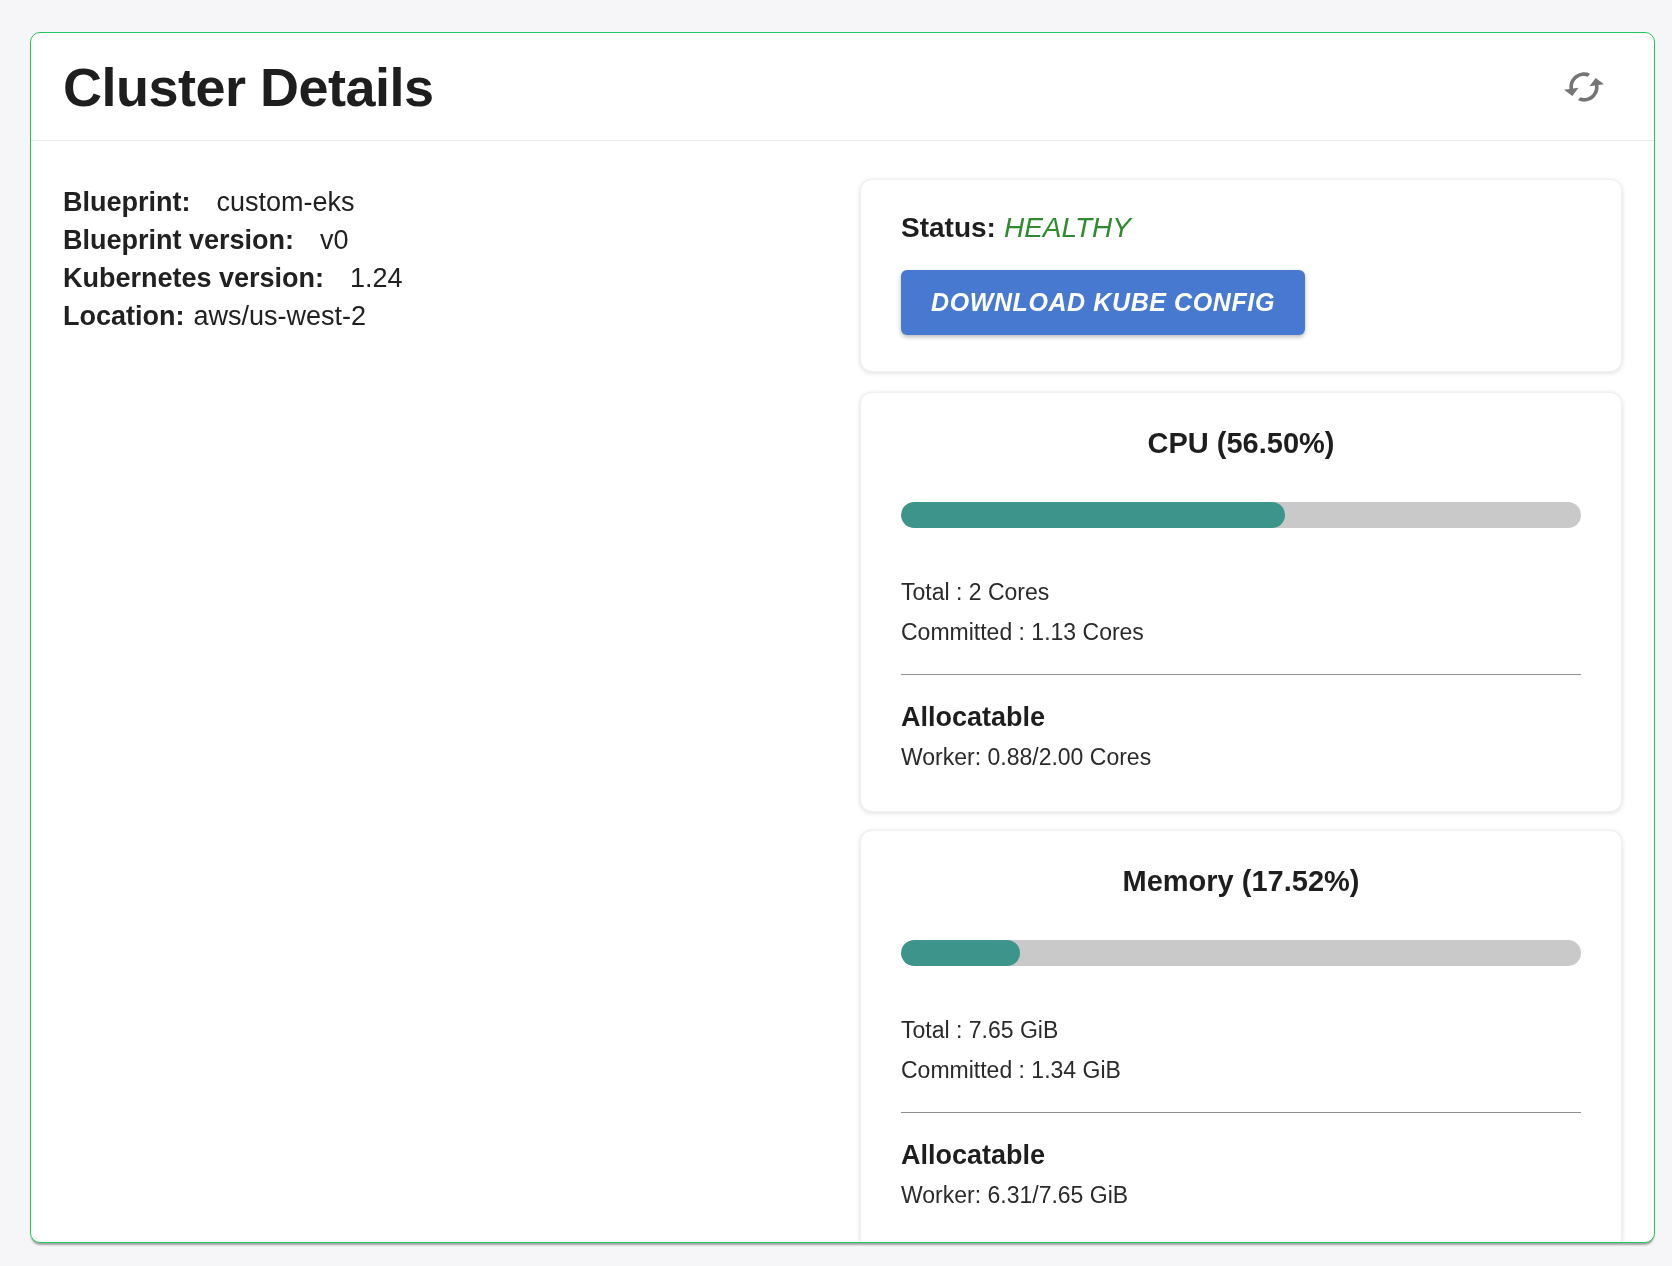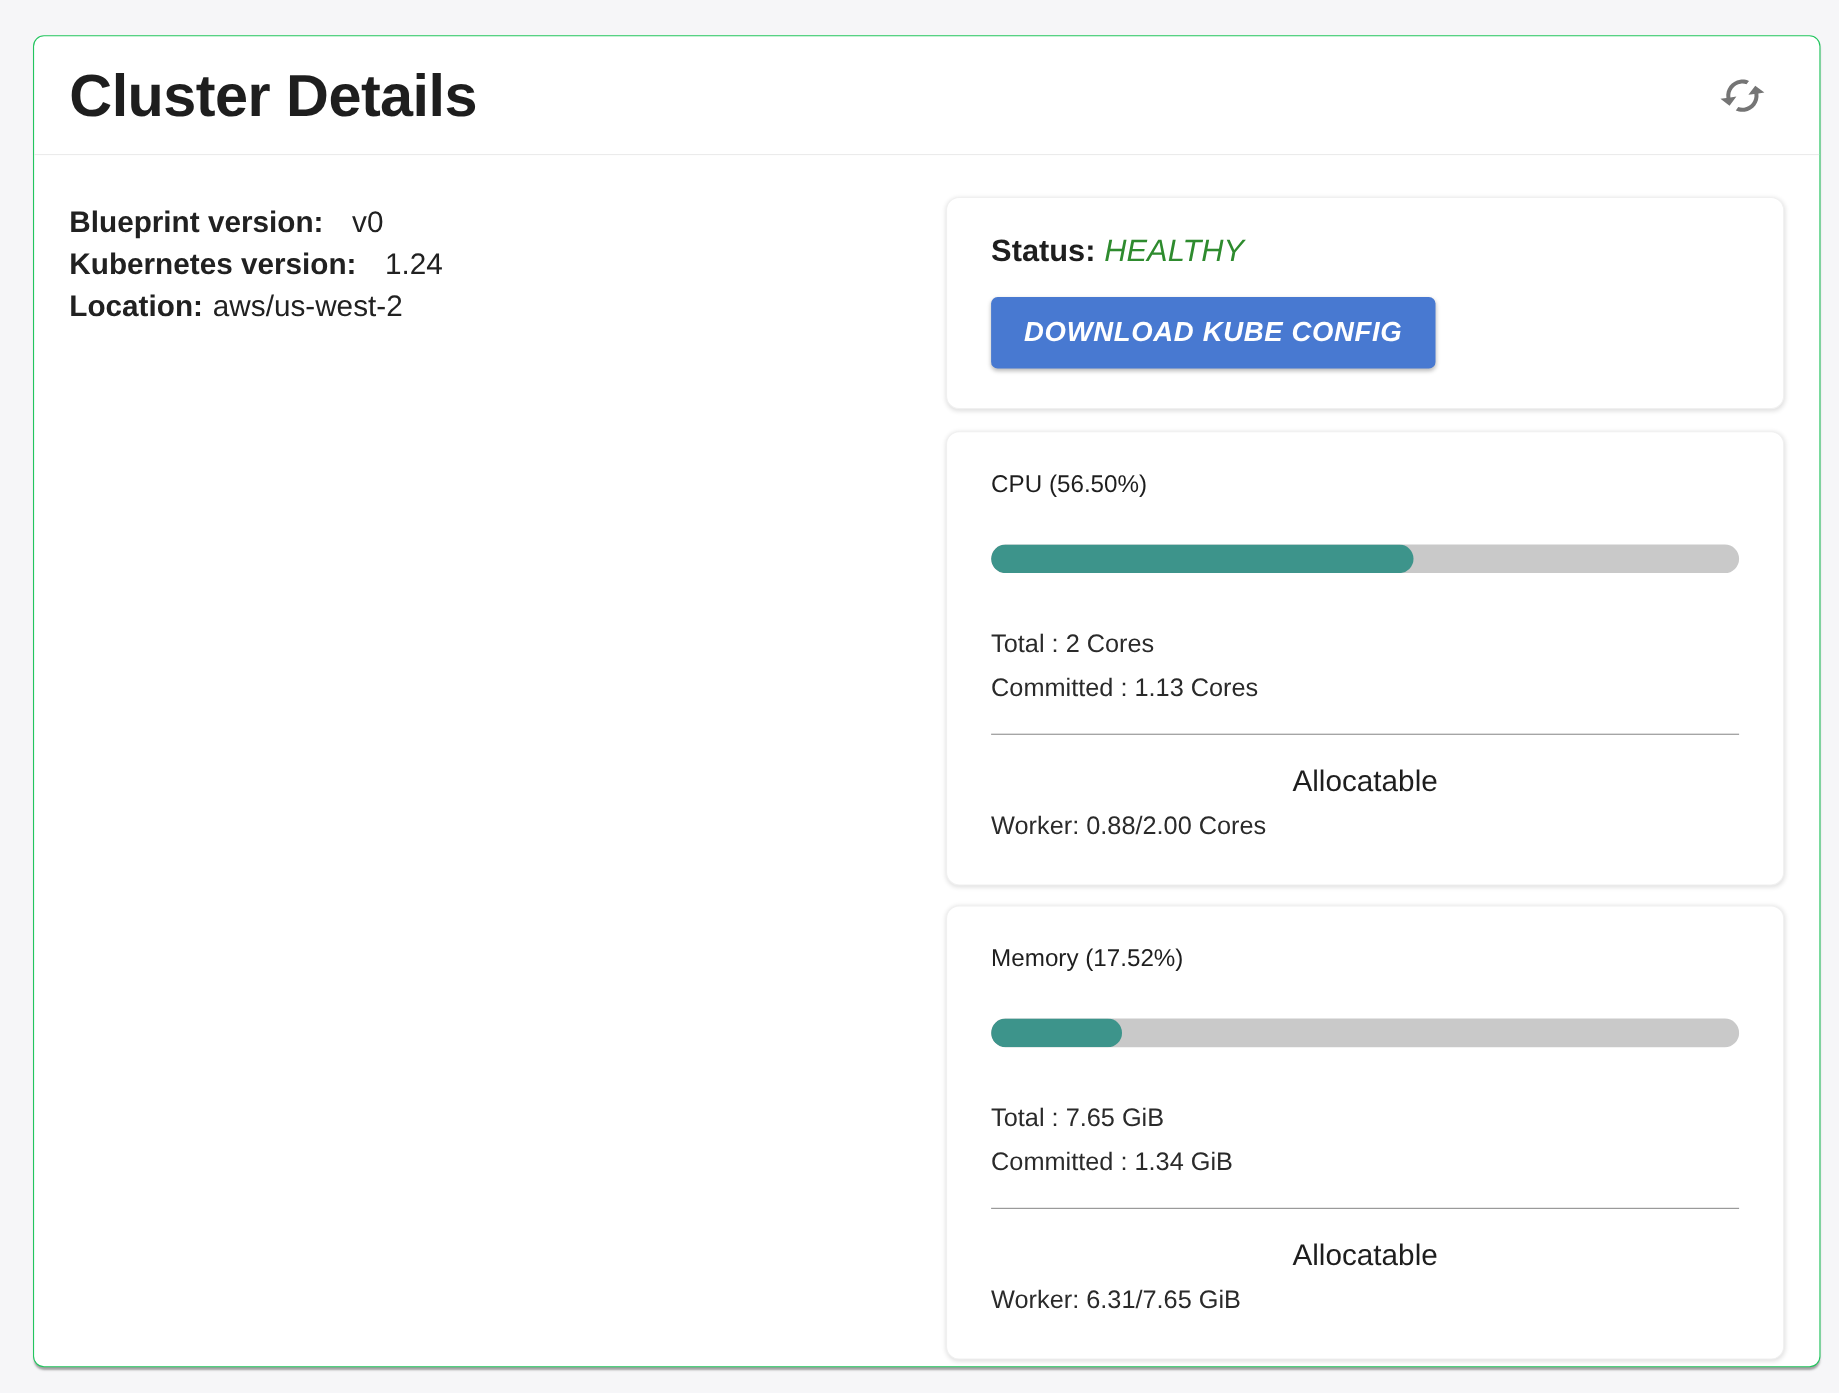--- a/index.html
+++ b/index.html
@@ -79,59 +79,62 @@
     font-family: "Liberation Sans", sans-serif;
     font-size: 25px;
     font-weight: bold;
     letter-spacing: 0.6px;
     padding: 18px 30px;
     border-radius: 6px;
     box-shadow: 0 2px 4px rgba(0,0,0,0.28);
     font-style: italic;
   }
   .resource-card { padding: 34px 40px 34px 40px; margin-bottom: 18px; }
-  .resource-title { font-size: 22px; font-weight: normal; margin-bottom: 42px; color: #1e1e1e; }
+  .resource-title { font-size: 29px; font-weight: bold; margin-bottom: 42px; color: #1e1e1e; text-align: center; }
   .progress-track {
     height: 26px;
     border-radius: 13px;
     background: #c9c9c9;
     overflow: hidden;
     margin-bottom: 44px;
   }
   .progress-fill {
     height: 100%;
     border-radius: 13px;
     background: #3d948b;
   }
   .resource-line { font-size: 23px; line-height: 40px; color: #2a2a2a; }
   .card-divider {
     border: none;
     border-top: 1px solid #909090;
     margin: 22px 0;
   }
-  .resource-subtitle { font-size: 27px; line-height: 40px; font-weight: normal; color: #1e1e1e; text-align: center; }
+  .resource-subtitle { font-size: 27px; line-height: 40px; font-weight: bold; color: #1e1e1e; }
 </style>
 </head>
 <body>
 
 <div class="page">
   <div class="outer-card">
 
     <div class="card-header">
       <div class="page-title">Cluster Details</div>
       <button class="refresh-btn" title="">
         <svg viewBox="0 0 24 24" style="transform: rotate(-8deg);">
           <path d="M19 8l-4 4h3c0 3.31-2.69 6-6 6-1.01 0-1.97-.25-2.8-.7l-1.46 1.46C8.97 19.54 10.43 20 12 20c4.42 0 8-3.58 8-8h3l-4-4zM6 12c0-3.31 2.69-6 6-6 1.01 0 1.97.25 2.8.7l1.46-1.46C15.03 4.46 13.57 4 12 4c-4.42 0-8 3.58-8 8H1l4 4 4-4H6z"></path>
         </svg>
       </button>
     </div>
 
     <div class="card-body">
 
       <div class="info-col">
+        <div class="info-row">
+          <span class="info-label">Blueprint:</span><span class="info-value">custom-eks</span>
+        </div>
         <div class="info-row">
           <span class="info-label">Blueprint version:</span><span class="info-value">v0</span>
         </div>
         <div class="info-row">
           <span class="info-label">Kubernetes version:</span><span class="info-value">1.24</span>
         </div>
         <div class="info-row tight">
           <span class="info-label">Location:</span><span class="info-value">aws/us-west-2</span>
         </div>
       </div>

